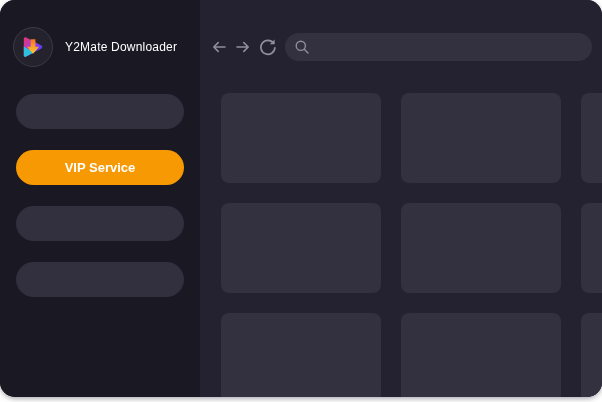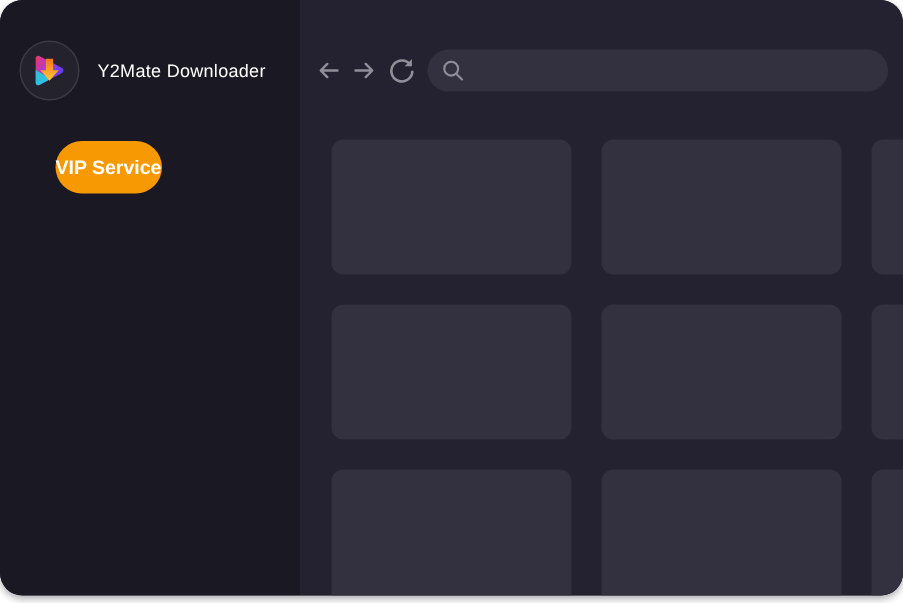--- a/index.html
+++ b/index.html
@@ -22,21 +22,21 @@
   
   .sidebar { flex:0 0 200px; height:100%; background:#1A1923; }
   .sidebar-header { display:flex; align-items:center; gap:12px; padding:27px 0 0 13px; }
   .logo-circle {
     width:40px; height:40px; border-radius:50%;
     background:#23222D; border:1px solid #3B3A46;
     display:flex; align-items:center; justify-content:center;
     flex:0 0 auto;
   }
   .app-title { color:#ffffff; font-size:12px; letter-spacing:0.2px; white-space:nowrap; }
-  .nav { margin-top:27px; padding:0 16px; display:flex; flex-direction:row; gap:21px; }
+  .nav { margin-top:27px; padding:0 16px; display:flex; flex-direction:column; gap:21px; }
   .nav-pill {
     height:35px; border-radius:18px; background:#322F3E;
     display:flex; align-items:center; justify-content:center;
     cursor:pointer;
   }
   .nav-pill.active { background:#F79902; }
   .nav-pill .pill-label { color:#ffffff; font-size:13px; font-weight:bold; }
   
   .main { flex:1 1 auto; height:100%; background:#242231; overflow:hidden; position:relative; }
   .toolbar { display:flex; align-items:center; margin:33px 10px 0 11px; height:28px; }

